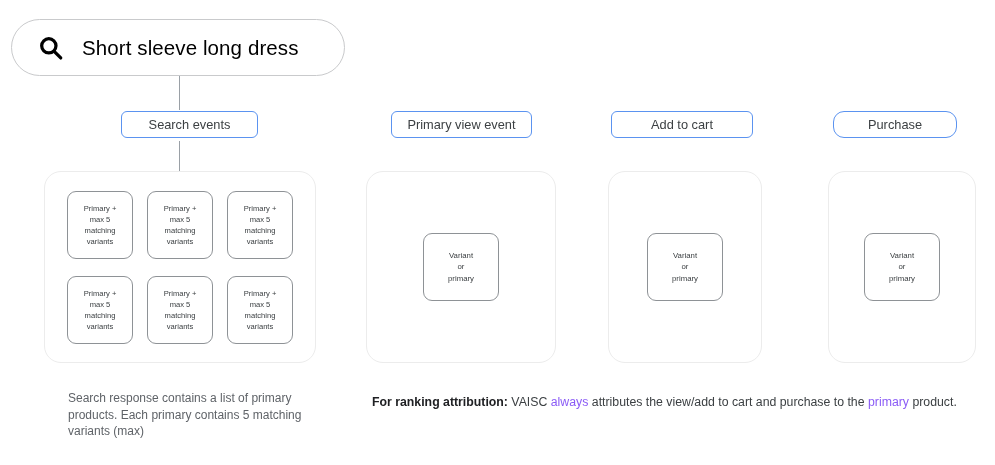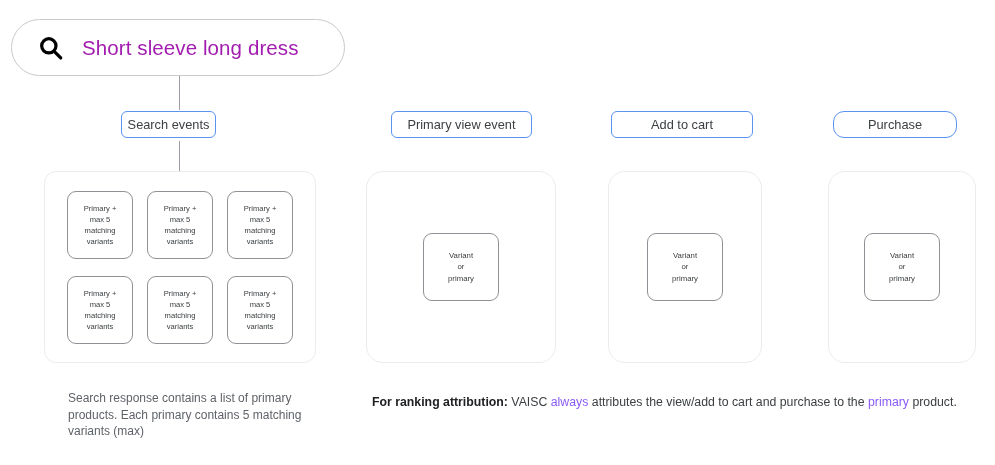--- a/index.html
+++ b/index.html
@@ -33,21 +33,21 @@
   }
   #search-pill .mag {
     width: 26px;
     height: 26px;
     flex: 0 0 auto;
     display: block;
   }
   #search-pill .query {
     margin-left: 18px;
     font-size: 20.5px;
-    color: #a21caf;
+    color: #000000;
     letter-spacing: 0.1px;
     white-space: nowrap;
   }
 
   
   .vline {
     position: absolute;
     width: 1px;
     background: #9aa0a6;
   }
@@ -62,36 +62,36 @@
     border: 1.4px solid #5b93f0;
     border-radius: 6px;
     background: #ffffff;
     display: flex;
     align-items: center;
     justify-content: center;
     font-size: 12.8px;
     color: #3c4043;
     z-index: 2;
   }
-  #evt-0 { left: 121px; top: 111px; width: 95px; }
+  #evt-0 { left: 121px; top: 111px; width: 137px; }
   #evt-1 { left: 391px; top: 111px; width: 141px; }
   #evt-2 { left: 611px; top: 111px; width: 142px; }
   #evt-3 { left: 833px; top: 111px; width: 124px; border-radius: 11px; }
 
   
   .panel {
     position: absolute;
     top: 171px;
     height: 192px;
     box-sizing: border-box;
     border: 1.5px solid #ececec;
     border-radius: 17px;
     background: #ffffff;
   }
-  #panel-0 { left: 44px;  width: 272px; border-radius: 12px; }
+  #panel-0 { left: 44px;  width: 272px; }
   #panel-1 { left: 366px; width: 190px; }
   #panel-2 { left: 608px; width: 154px; }
   #panel-3 { left: 828px; width: 148px; }
 
   
   #primary-grid {
     position: absolute;
     left: 22px;
     top: 19px;
     width: 228px;

